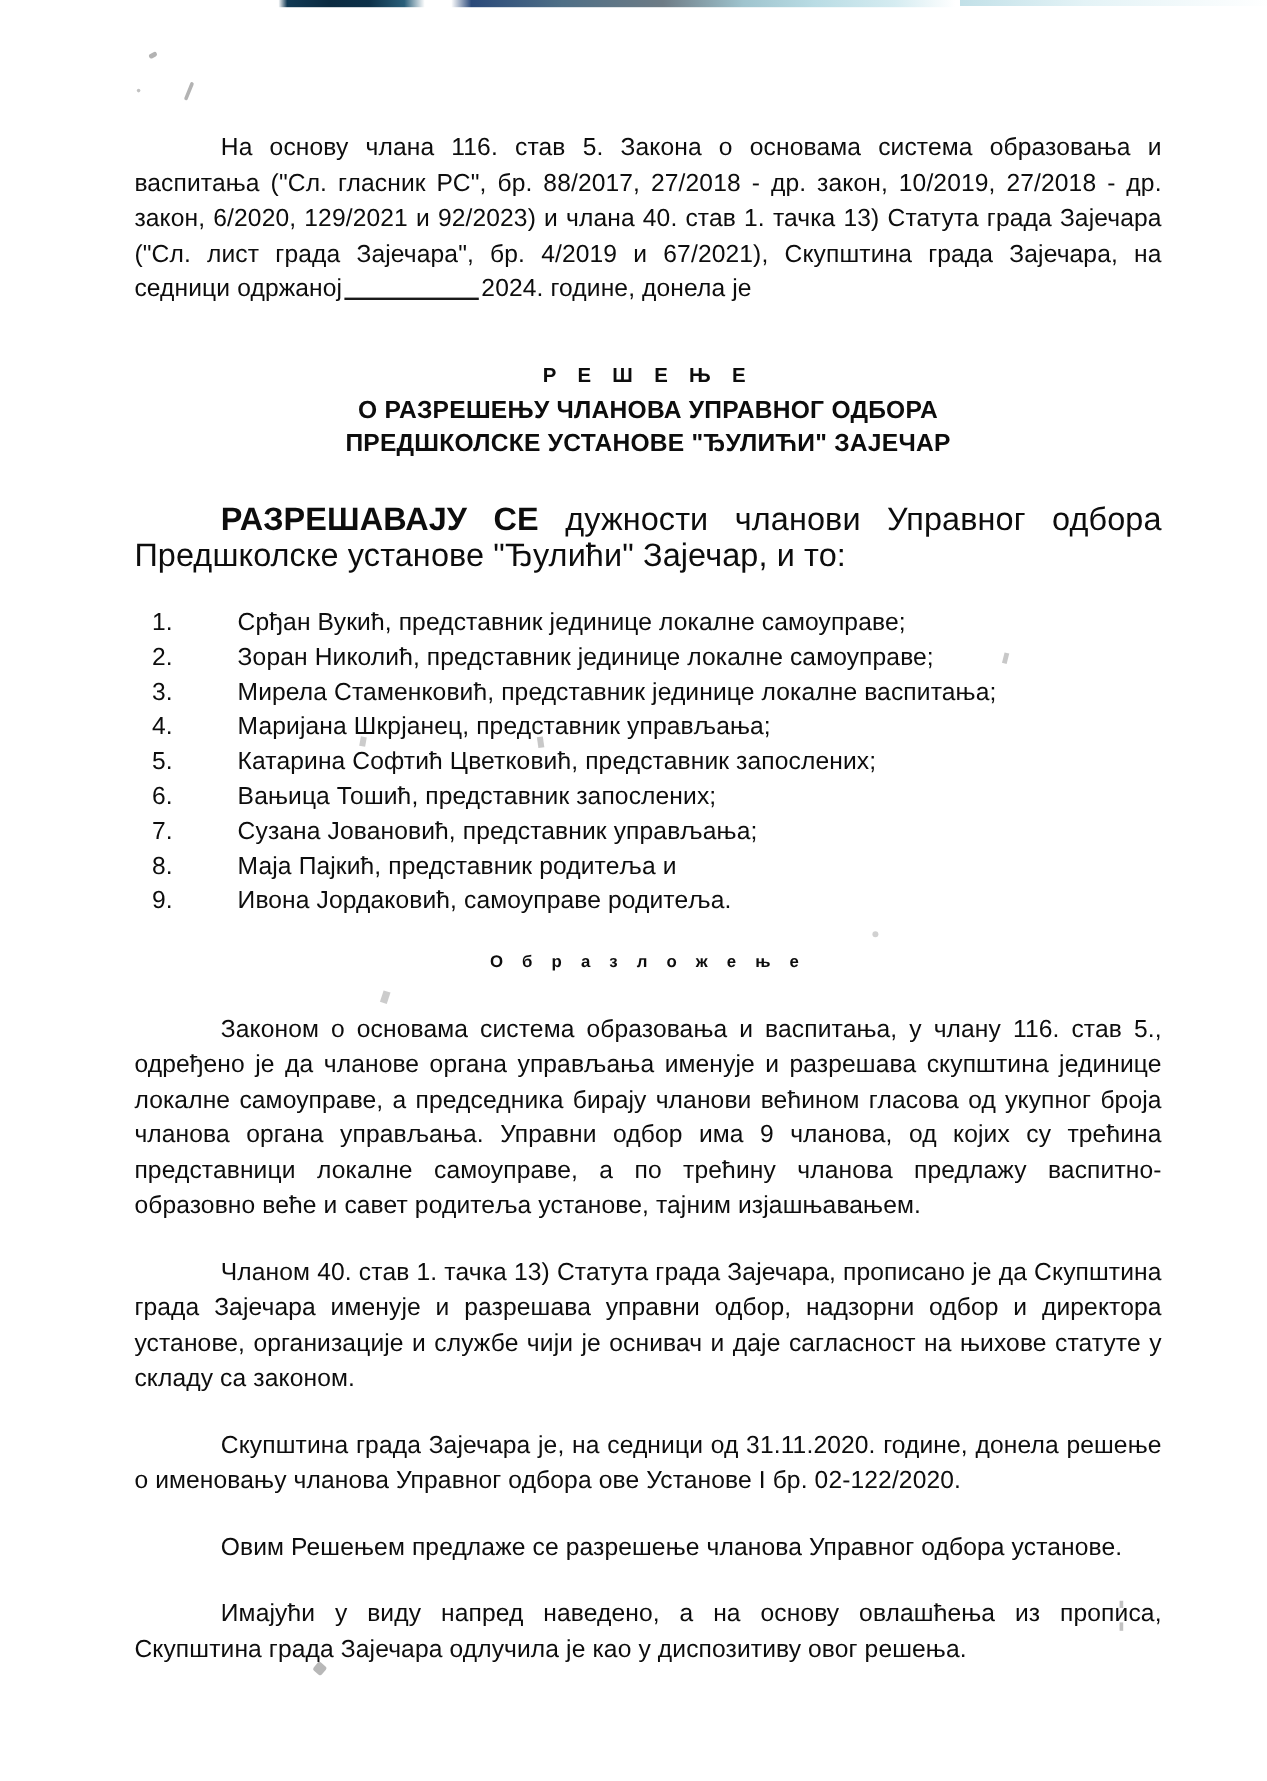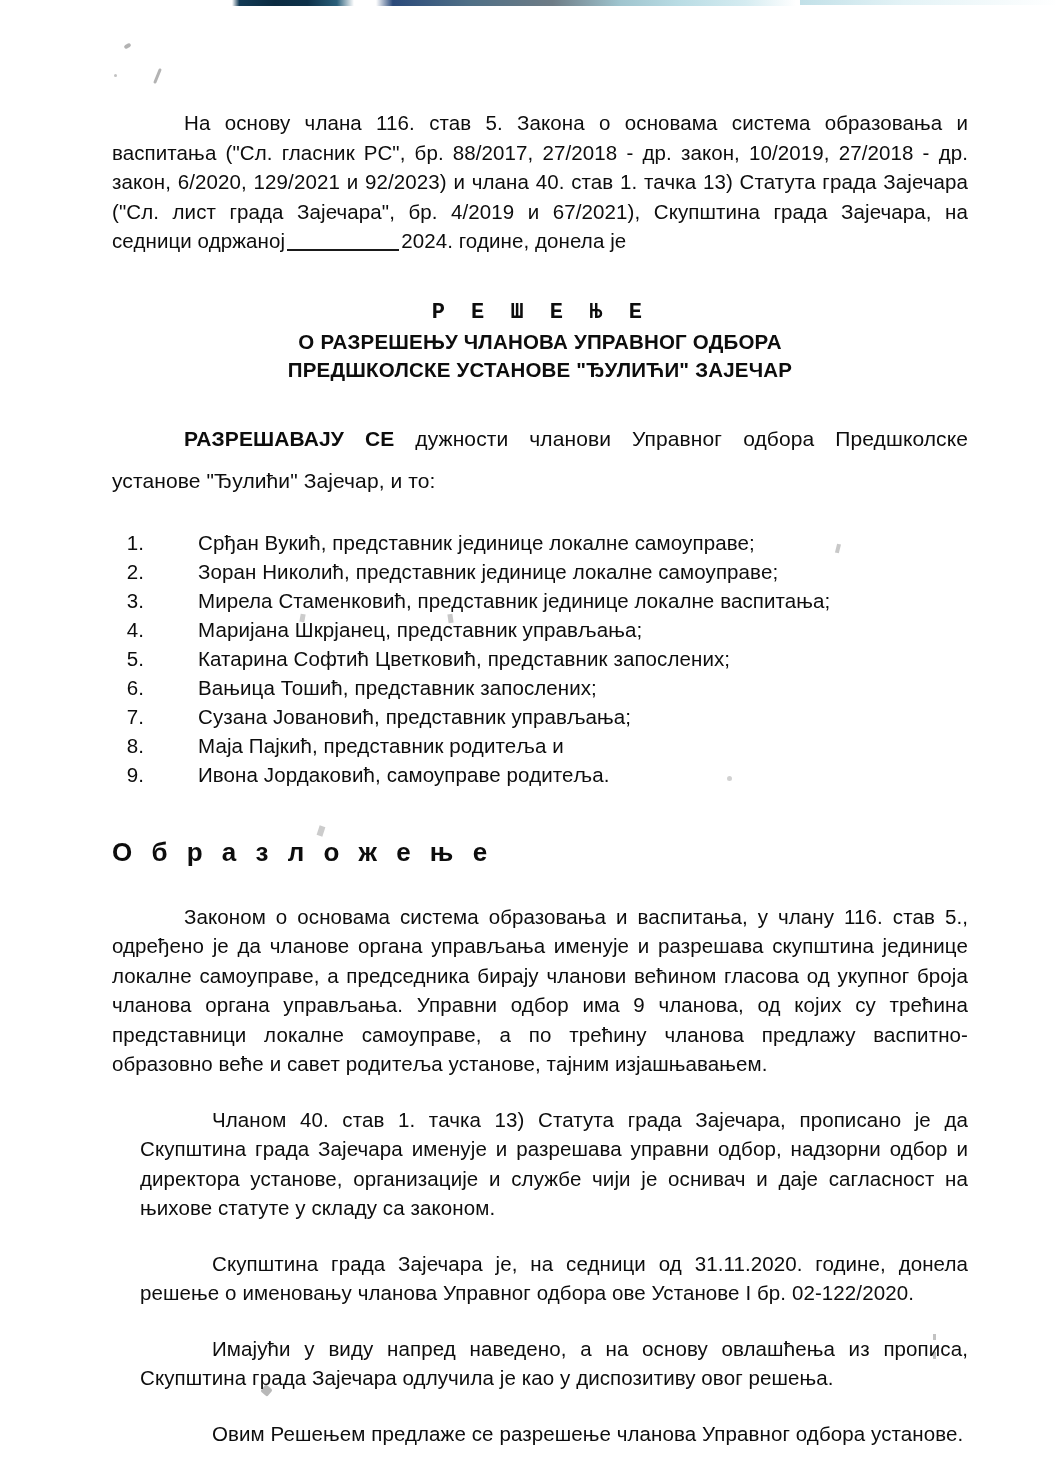--- a/index.html
+++ b/index.html
@@ -114,37 +114,36 @@
     margin: 0 2px;
   }
 
   
   .title-block {
     margin-top: 42px;
     text-align: center;
     font-weight: bold;
   }
   .title-main {
-    font-size: 22px;
+    font-size: 17px;
     letter-spacing: 6.5px;
     line-height: 30px;
-    font-family: Liberation Mono, monospace;
   }
   .title-sub {
     font-size: 20.5px;
     line-height: 28px;
     letter-spacing: 0.2px;
   }
 
   
   p.lead {
     margin: 0;
     margin-top: 34px;
-    font-size: 21px;
-    line-height: 42px;
+    font-size: 27px;
+    line-height: 30px;
     text-align: justify;
     text-indent: 72px;
     letter-spacing: 0.1px;
   }
   .strong { font-weight: bold; }
 
   
   ol.members {
     margin: 0;
     margin-top: 26px;
@@ -161,28 +160,29 @@
     width: 46px;
     flex: 0 0 46px;
     text-align: right;
     padding-right: 14px;
     box-sizing: border-box;
   }
   ol.members li .who { flex: 1; margin-left: 40px; }
 
   
   .expl-heading {
-    margin-top: 48px;
-    font-size: 26px;
+    margin-top: 28px;
+    text-align: center;
+    font-size: 14px;
     font-weight: bold;
     letter-spacing: 6px;
   }
 
   .expl-body { margin-top: 34px; }
-  .expl-body > p.para + p.para { margin-top: 26px; margin-left: 28px; }
+  .expl-body > p.para + p.para { margin-top: 26px; }
 </style>
 </head>
 <body>
 
 <div class="page">
 
   <div class="scan-band">
     <div class="scan-strip-a"></div>
     <div class="scan-strip-b"></div>
     <div class="scan-strip-c"></div>
@@ -250,18 +250,18 @@
         <span class="who">Ивона Јордаковић, самоуправе родитеља.</span>
       </li>
     </ol>
 
     <div class="expl-heading">О б р а з л о ж е њ е</div>
 
     <div class="expl-body">
       <p class="para">Законом о основама система образовања и васпитања, у члану 116. став 5., одређено је да чланове органа управљања именује и разрешава скупштина јединице локалне самоуправе, а председника бирају чланови већином гласова од укупног броја чланова органа управљања. Управни одбор има 9 чланова, од којих су трећина представници локалне самоуправе, а по трећину чланова предлажу васпитно-образовно веће и савет родитеља установе, тајним изјашњавањем.</p>
       <p class="para">Чланом 40. став 1. тачка 13) Статута града Зајечара, прописано је да Скупштина града Зајечара именује и разрешава управни одбор, надзорни одбор и директора установе, организације и службе чији је оснивач и даје сагласност на њихове статуте у складу са законом.</p>
       <p class="para">Скупштина града Зајечара је, на седници од 31.11.2020. године, донела решење о именовању чланова Управног одбора ове Установе I бр. 02-122/2020.</p>
+      <p class="para">Овим Решењем предлаже се разрешење чланова Управног одбора установе.</p>
       <p class="para">Имајући у виду напред наведено, а на основу овлашћења из прописа, Скупштина града Зајечара одлучила је као у диспозитиву овог решења.</p>
-      <p class="para">Овим Решењем предлаже се разрешење чланова Управног одбора установе.</p>
     </div>
 
   </div>
 </div>
 
 </body></html>

